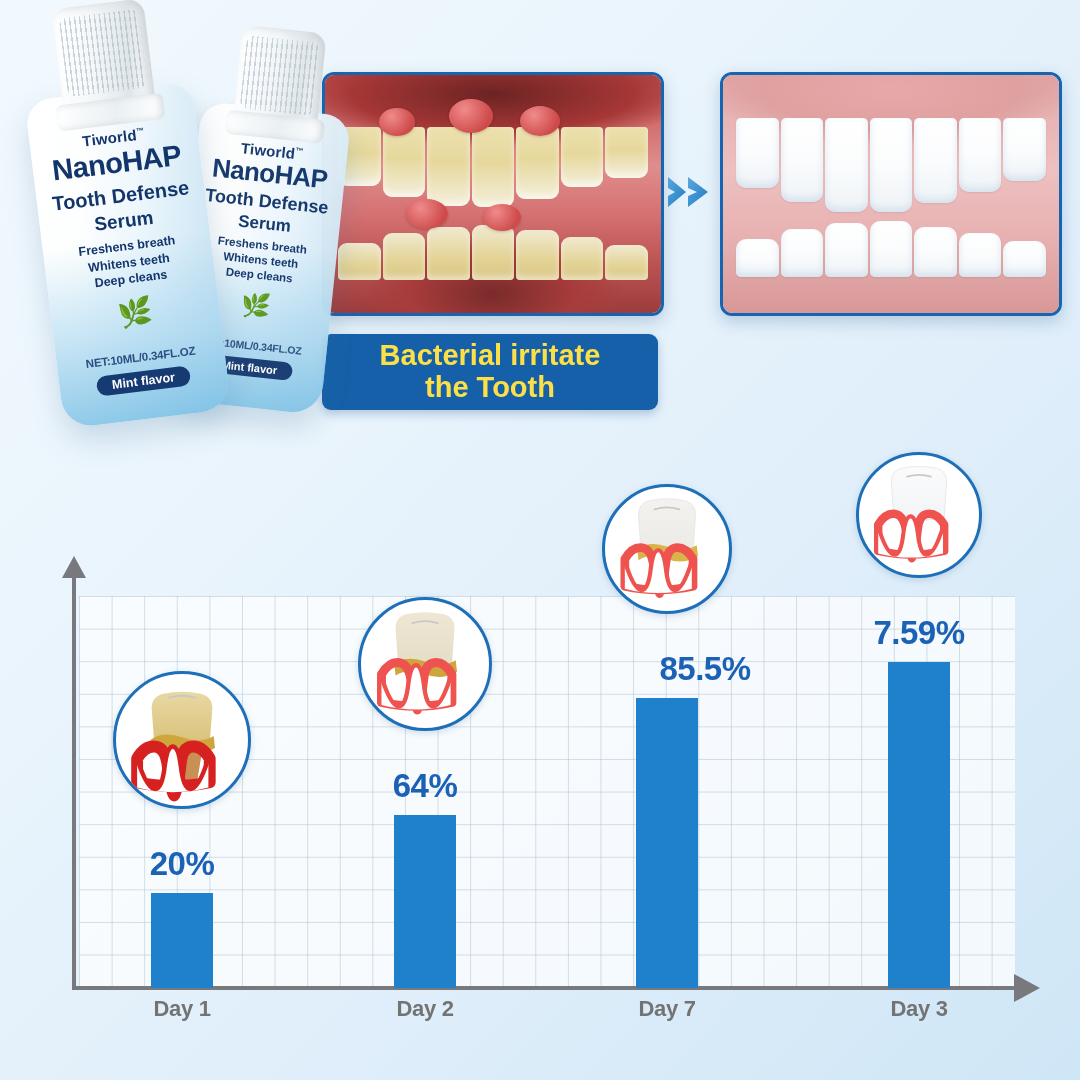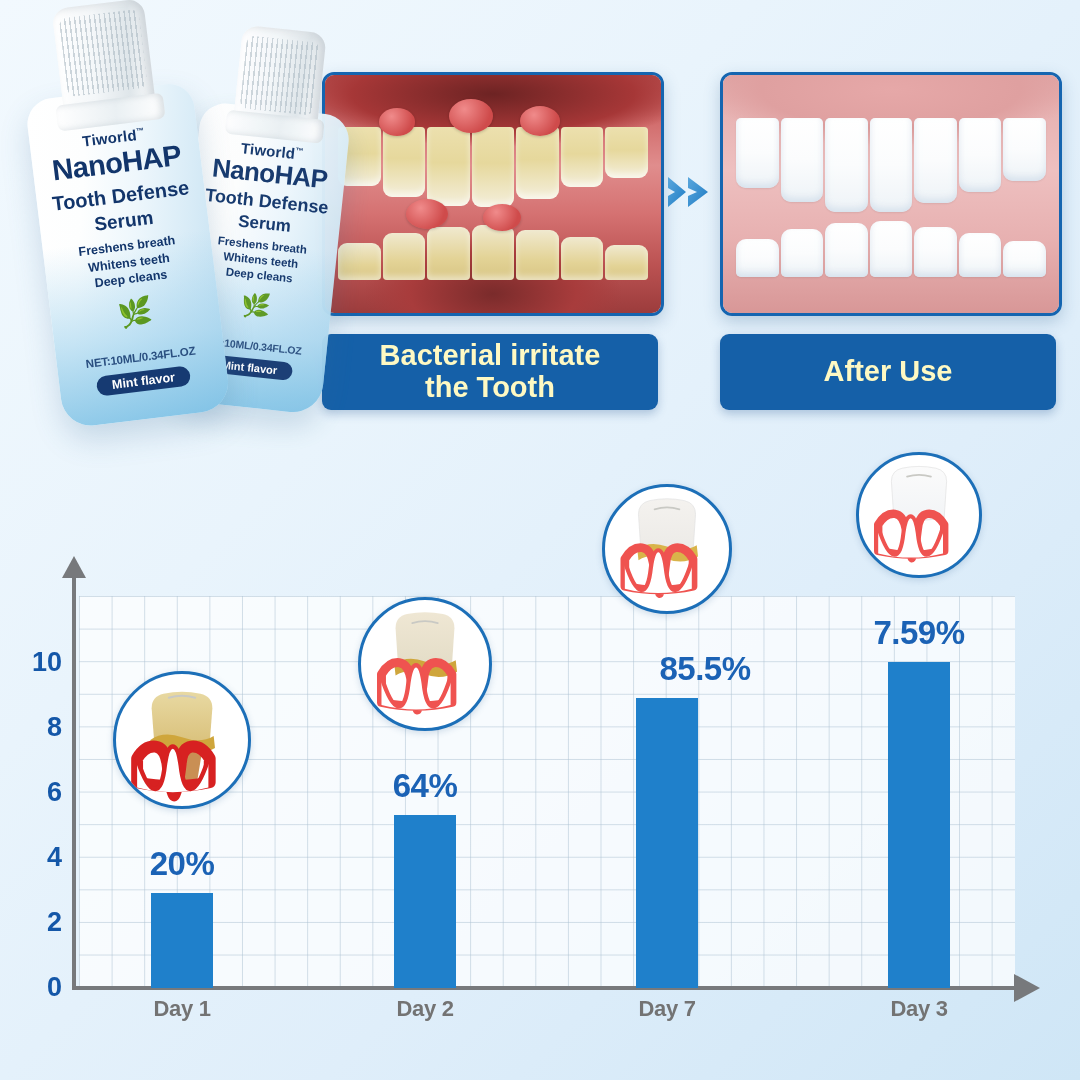--- a/index.html
+++ b/index.html
@@ -70,21 +70,21 @@
   .gums-after{position:absolute;inset:0;
     background:
       radial-gradient(ellipse 70% 30% at 50% 6%,#e6a8a8 0%,#dfa0a0 55%,rgba(223,160,160,0) 80%),
       linear-gradient(180deg,#dfa3a3 0%,#e7b2b2 14%,#eec0c0 40%,#e7b0b0 70%,#d89797 100%);}
   .tooth-w{flex:1;background:linear-gradient(180deg,#ffffff 0%,#fbfcfd 50%,#eef3f7 100%);
     border-radius:5px 5px 10px 10px;height:100%;box-shadow:inset 0 -4px 7px rgba(200,215,230,.6),0 1px 2px rgba(0,0,0,.08);}
   .tb-bot .tooth-w{border-radius:10px 10px 5px 5px;}
 
   .chev{position:absolute;left:666px;top:172px;width:46px;height:40px;display:flex;align-items:center;}
 
-  .cap-box{position:absolute;border-radius:9px;background:#1560a8;color:#fef9c3;
+  .cap-box{position:absolute;border-radius:9px;background:#1560a8;color:#fde047;
     display:flex;align-items:center;justify-content:center;text-align:center;
     font-weight:700;line-height:1.1;box-shadow:0 4px 10px rgba(30,80,140,.28);}
   .cb-before{left:322px;top:334px;width:336px;height:76px;font-size:29px;}
   .cb-after{left:720px;top:334px;width:336px;height:76px;font-size:29px;}
 
   
   .chart-title{position:absolute;left:34px;top:498px;font-size:30px;font-weight:800;
     color:#1457a8;line-height:1.12;letter-spacing:-.5px;}
   .plot{position:absolute;left:79px;top:596px;width:936px;height:392px;
     background-image:
@@ -220,39 +220,28 @@
       <div class="tooth-w" style="height:54%"></div>
     </div>
   </div>
 
   <div class="cap-box cb-before">
     <div>
       <div>Bacterial irritate</div>
       <div>the Tooth</div>
     </div>
   </div>
-  <div class="cap-box cb-after">
-    <span>After Use</span>
-  </div>
 
 
   <div class="plot"></div>
   <div class="yaxis"></div>
   <div class="yarrow"></div>
   <div class="xaxis"></div>
   <div class="xarrow"></div>
 
-  <div class="yticks" style="position:absolute;left:0;top:596px;height:392px">
-    <span class="ytick" style="top:66px">10</span>
-    <span class="ytick" style="top:131px">8</span>
-    <span class="ytick" style="top:196px">6</span>
-    <span class="ytick" style="top:261px">4</span>
-    <span class="ytick" style="top:326px">2</span>
-    <span class="ytick" style="top:391px">0</span>
-  </div>
 
   <div id="bars-layer" style="position:absolute;left:0;top:0;width:1080px;height:1080px;pointer-events:none">
       <div class="bar" style="left: 151px; top: 893.46px; width: 62px; height: 94.54px; background: rgb(31, 128, 203); position: absolute;"></div>
       <div class="pctlab" style="left: 182px; top: 845.46px;">20%</div>
       <div class="daylab" style="left: 182px; top: 996px;">Day 1</div>
       <div class="tcircle" style="left: 182px; top: 671.46px; width: 132px; height: 132px;">
     <svg viewBox="0 0 100 100" width="100%" height="100%">
       <defs>
         <linearGradient id="cr0" x1="0" y1="0" x2="0" y2="1">
           <stop offset="0" stop-color="#e8d9a2"></stop>

